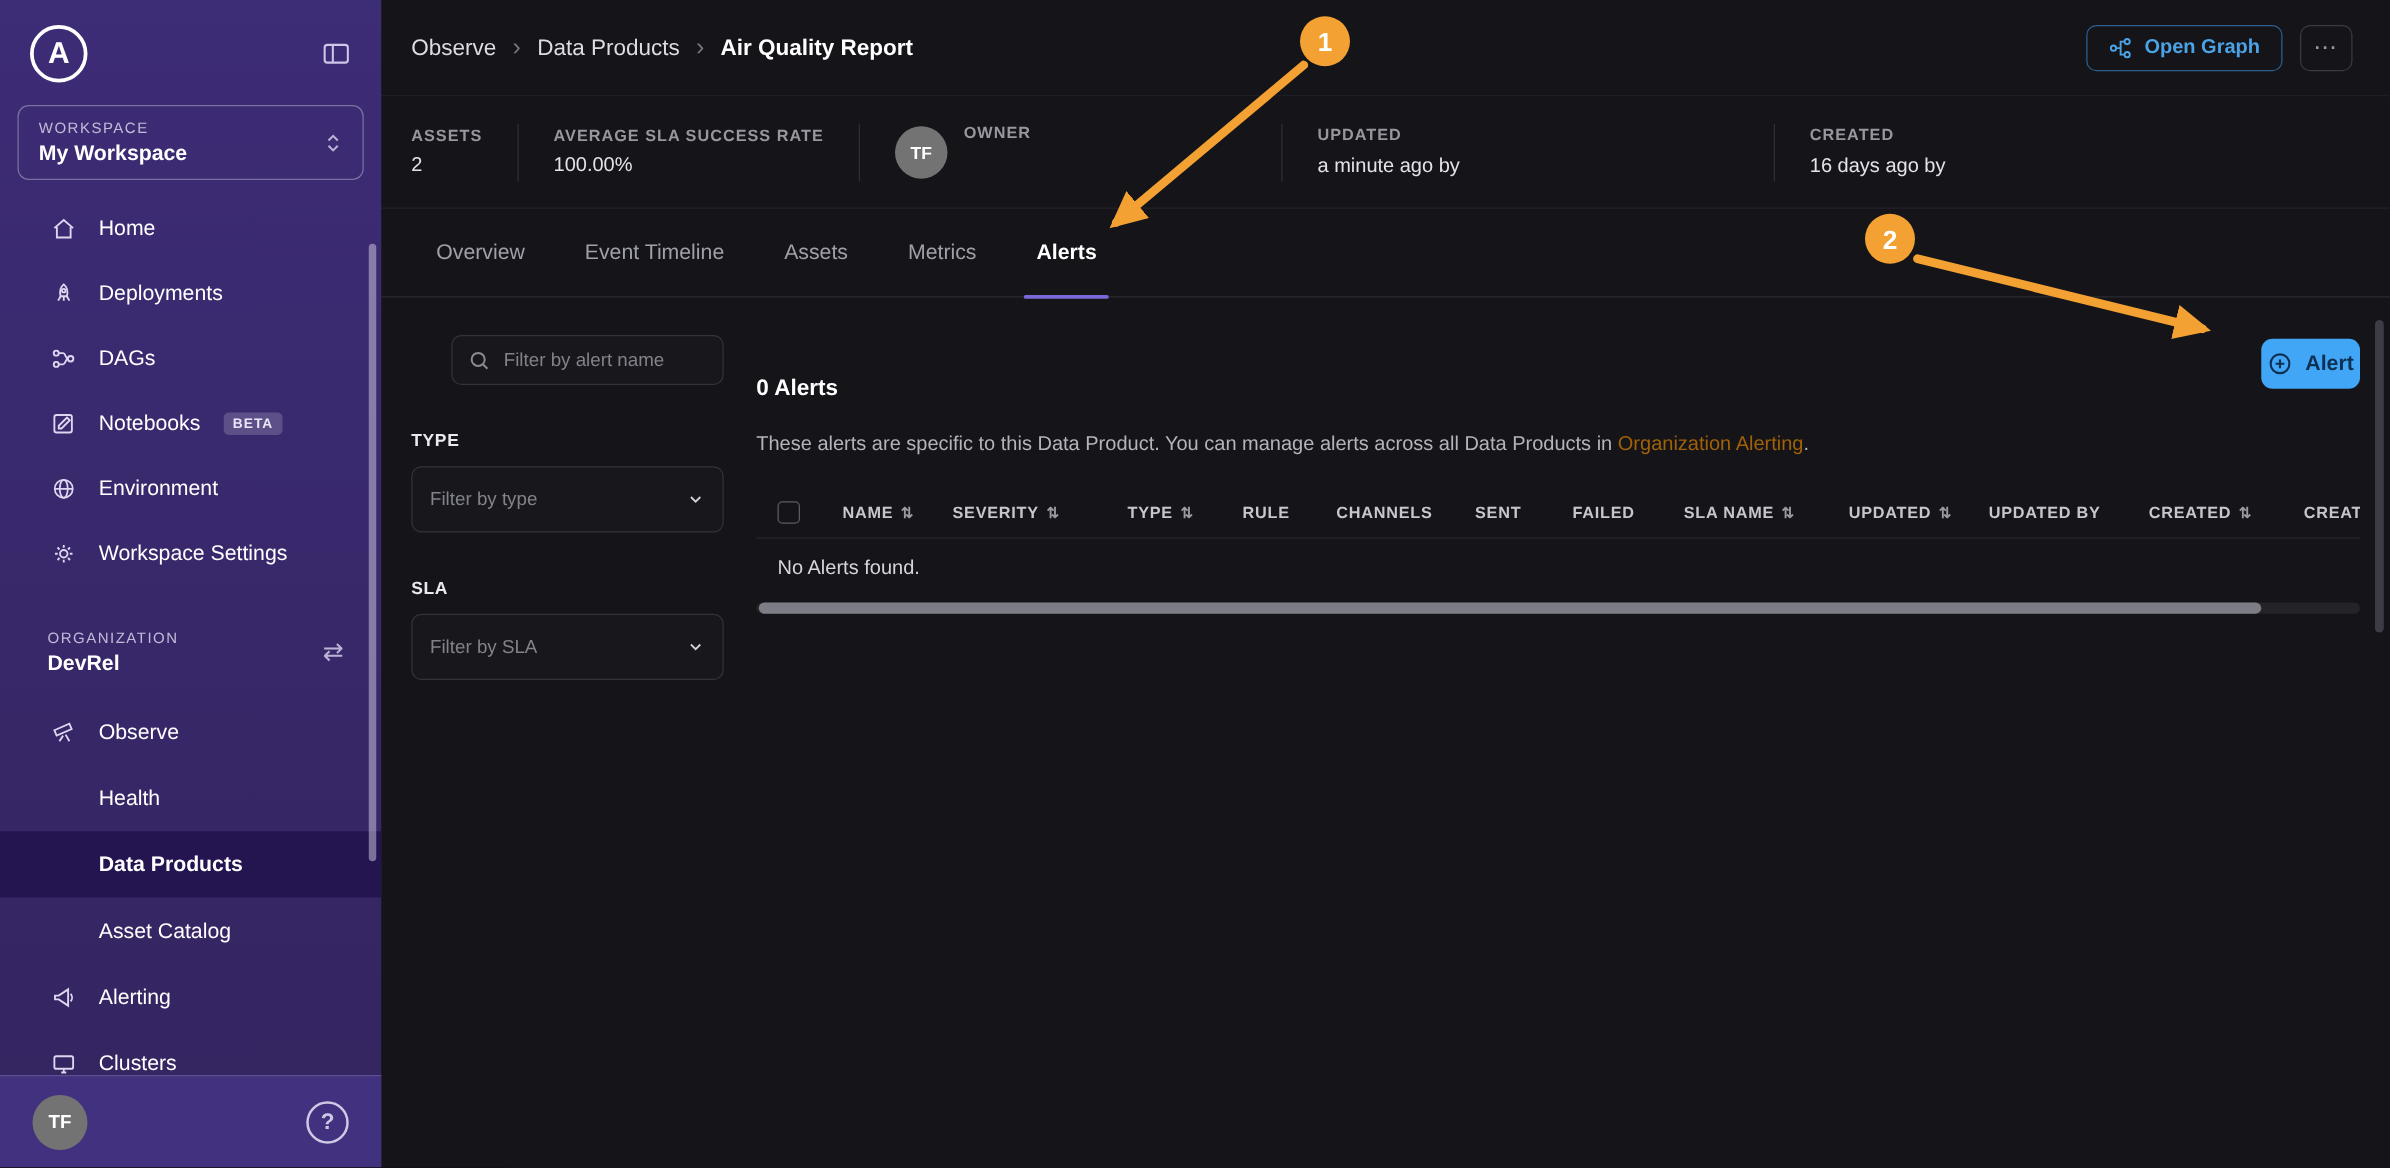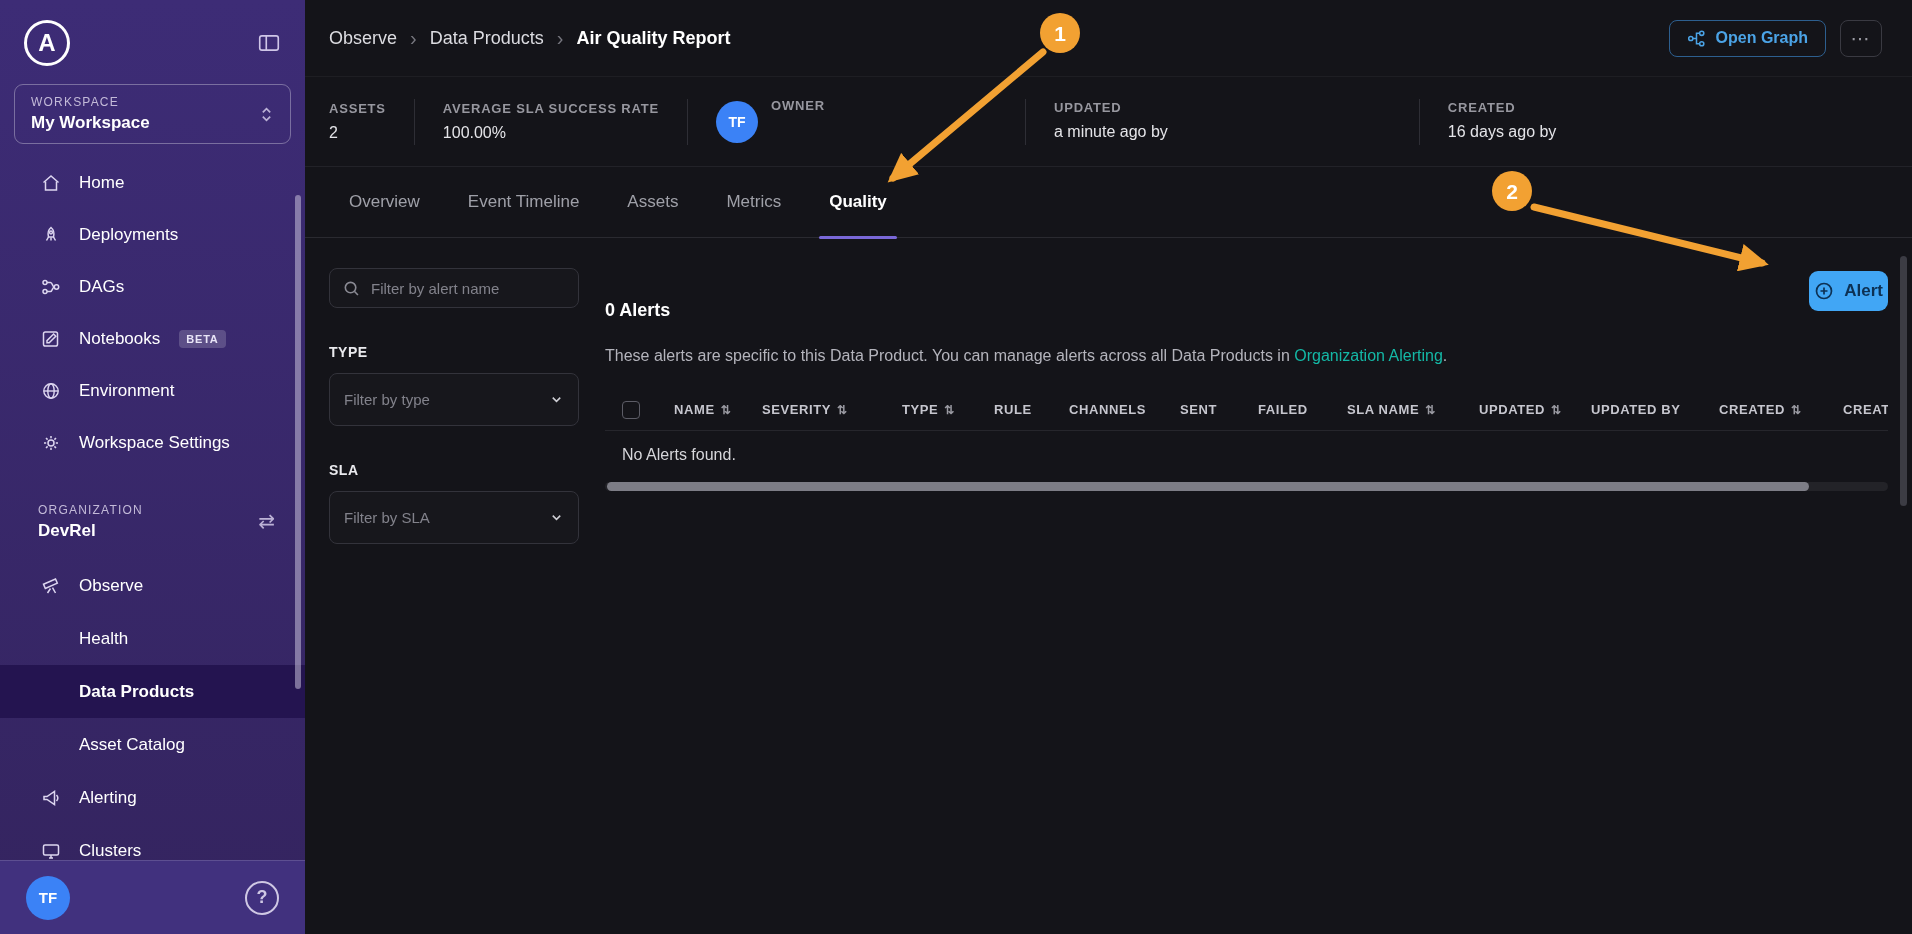--- a/index.html
+++ b/index.html
@@ -27,21 +27,21 @@
   .org-menu { margin-top:18px; }
   .org-item { height:53px; display:flex; align-items:center; padding-left:38px; gap:15px; color:#fff; font-size:17px; cursor:pointer; }
   .org-item .ico { width:26px; display:flex; justify-content:center; }
   .org-item.sub { padding-left:79px; }
   .org-item.selected { background:#241450; font-weight:700; }
   .sidebar-scrollbar { position:absolute; right:4px; top:195px; width:6px; height:494px;
     background:rgba(212,206,228,0.5); border-radius:3px; z-index:3; cursor:pointer; }
   .sidebar-footer { position:absolute; left:0; right:0; bottom:0; height:74px; background:#41317e;
     border-top:1px solid rgba(255,255,255,0.15); display:flex; align-items:center; justify-content:space-between;
     padding:0 26px; z-index:2; }
-  .avatar { width:44px; height:44px; border-radius:50%; background:#3b82f6; color:#fff; font-weight:700; font-size:15px;
+  .avatar { width:44px; height:44px; border-radius:50%; background:#737373; color:#fff; font-weight:700; font-size:15px;
     display:flex; align-items:center; justify-content:center; cursor:pointer; }
   .help-btn { width:34px; height:34px; border-radius:50%; border:2px solid #cfc8e4; color:#cfc8e4; font-size:18px; font-weight:600;
     display:flex; align-items:center; justify-content:center; cursor:pointer; }
 
   
   .main { position:absolute; left:305px; top:0; right:0; bottom:0; background:#141419; }
   .topbar { height:77px; display:flex; align-items:center; justify-content:space-between; padding:0 30px 0 24px;
     border-bottom:1px solid #1e1e23; }
   .breadcrumb { display:flex; align-items:center; font-size:18px; color:#dcdce1; }
   .crumb { cursor:pointer; }
@@ -69,35 +69,35 @@
 
   .tabs { height:71px; display:flex; align-items:center; padding-left:44px; gap:48px; border-bottom:1px solid #2a2a30; position:relative; }
   .tab { font-size:17px; color:#9fa0a8; cursor:pointer; position:relative; height:100%; display:flex; align-items:center; }
   .tab.active { color:#fff; font-weight:700; }
   .tab.active::after { content:""; position:absolute; left:-10px; right:-10px; bottom:-2px; height:3px;
     background:#7a68d8; border-radius:2px; }
 
   .content { display:flex; padding:30px 24px 0 24px; gap:26px; }
   .filters { width:250px; flex-shrink:0; }
   .search-box { height:40px; border:1px solid #33333b; border-radius:8px; background:#17171c;
-    display:flex; align-items:center; padding:0 12px; gap:10px; }
+    display:flex; align-items:center; padding:0 12px; gap:10px;margin-left:32px; }
   .search-box input { flex:1; background:transparent; border:none; outline:none; color:#d7d7dc; font-size:15px;
     font-family:"Liberation Sans", sans-serif; }
   .search-box input::placeholder { color:#82828b; }
   .filter-label { margin-top:36px; font-size:14px; font-weight:700; color:#eaeaee; letter-spacing:0.5px; }
   .select-box { margin-top:13px; height:53px; border:1px solid #33333b; border-radius:8px; background:#17171c;
     display:flex; align-items:center; justify-content:space-between; padding:0 14px; color:#82828b; font-size:15px; cursor:pointer; }
 
   .alerts-panel { flex:1; min-width:0; }
   .alerts-head { display:flex; justify-content:space-between; align-items:flex-start; }
   .alerts-count { font-size:18px; font-weight:700; color:#fff; margin-top:32px; }
   .alert-btn { height:40px; padding:0 5px; background:#41a6f5; border:none; border-radius:9px; margin-top:3px;
     display:flex; align-items:center; gap:10px; color:#0d3154; font-weight:700; font-size:17px; cursor:pointer; }
   .alerts-desc { margin-top:26px; font-size:16px; color:#b4b4bc; }
-  .alerts-desc a { color:#14b8a6; text-decoration:none; cursor:pointer; }
+  .alerts-desc a { color:#a16207; text-decoration:none; cursor:pointer; }
   .table-header { margin-top:24px; height:42px; display:flex; align-items:center; color:#c6c6ce; font-size:13px;
     font-weight:700; letter-spacing:0.6px; overflow:hidden; white-space:nowrap; border-bottom:1px solid #26262c; }
   .th { flex-shrink:0; display:flex; align-items:center; gap:6px; }
   .th-check { width:69px; padding-left:17px; }
   .checkbox { width:18px; height:18px; border:1.5px solid #5c5c66; border-radius:4px; background:transparent; cursor:pointer; }
   .sort { color:#9a9aa2; font-size:12px; }
   .c0{width:88px}.c1{width:140px}.c2{width:92px}.c3{width:75px}.c4{width:111px}.c5{width:78px}
   .c6{width:89px}.c7{width:132px}.c8{width:112px}.c9{width:128px}.c10{width:124px}
   .c11{width:60px; overflow:hidden}
   .empty-row { padding-left:17px; margin-top:15px; font-size:16px; color:#d6d6da; }
@@ -311,21 +311,21 @@
         <span class="stat-label">CREATED</span>
         <span class="stat-value"><span>16 days ago by</span><span class="blur-wrap inline-blur"><span class="blur-inner"></span></span></span>
       </div>
     </section>
 
     <div class="tabs">
       <div class="tab">Overview</div>
       <div class="tab">Event Timeline</div>
       <div class="tab">Assets</div>
       <div class="tab">Metrics</div>
-      <div class="tab active">Quality</div>
+      <div class="tab active">Alerts</div>
     </div>
 
     <div class="content">
       <div class="filters">
         <div class="search-box">
           <span>
             <svg class="icon" width="19" height="19" viewBox="0 0 20 20" fill="none" stroke="#8a8a93" stroke-width="1.7">
               <circle cx="9" cy="9" r="5.5"></circle>
                 <path d="M13.2 13.2 L16.8 16.8"></path>
             </svg>

